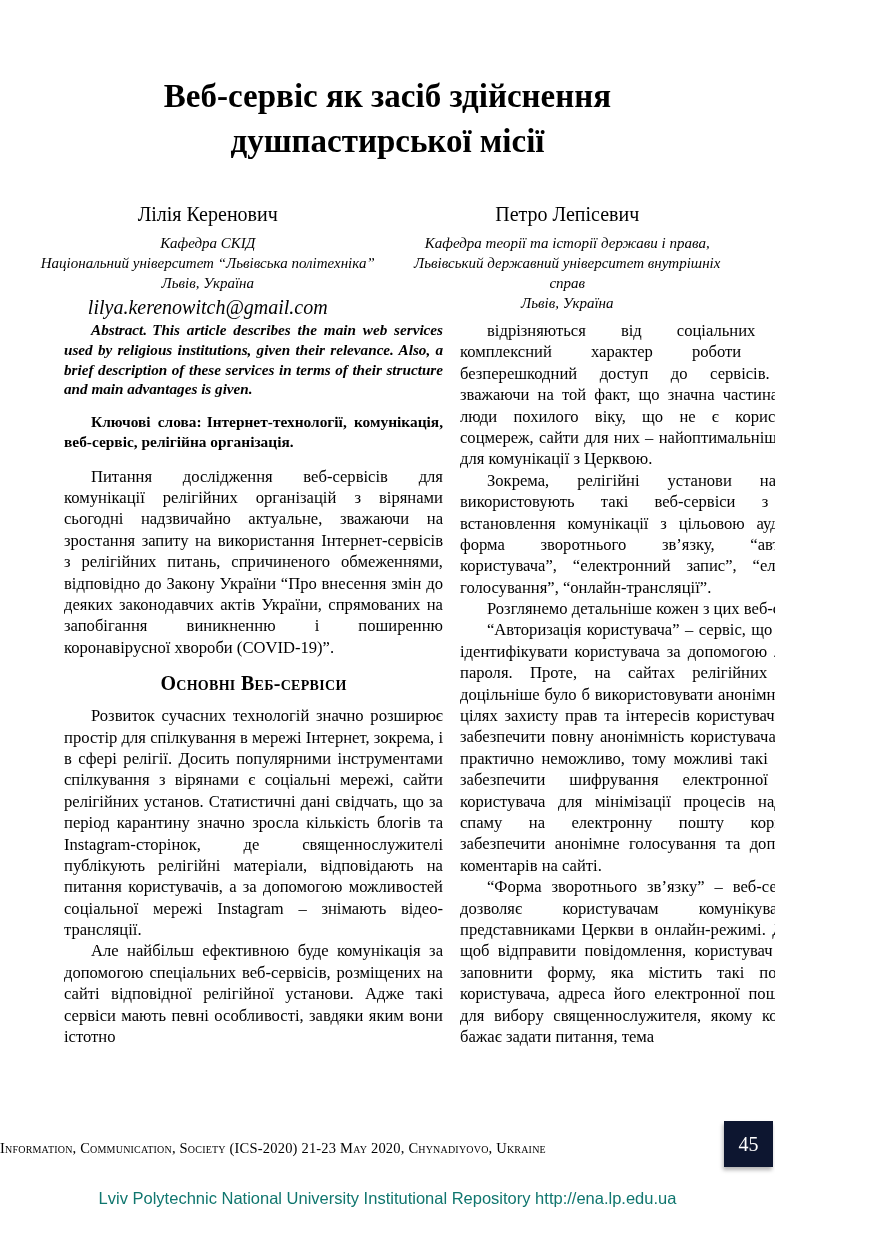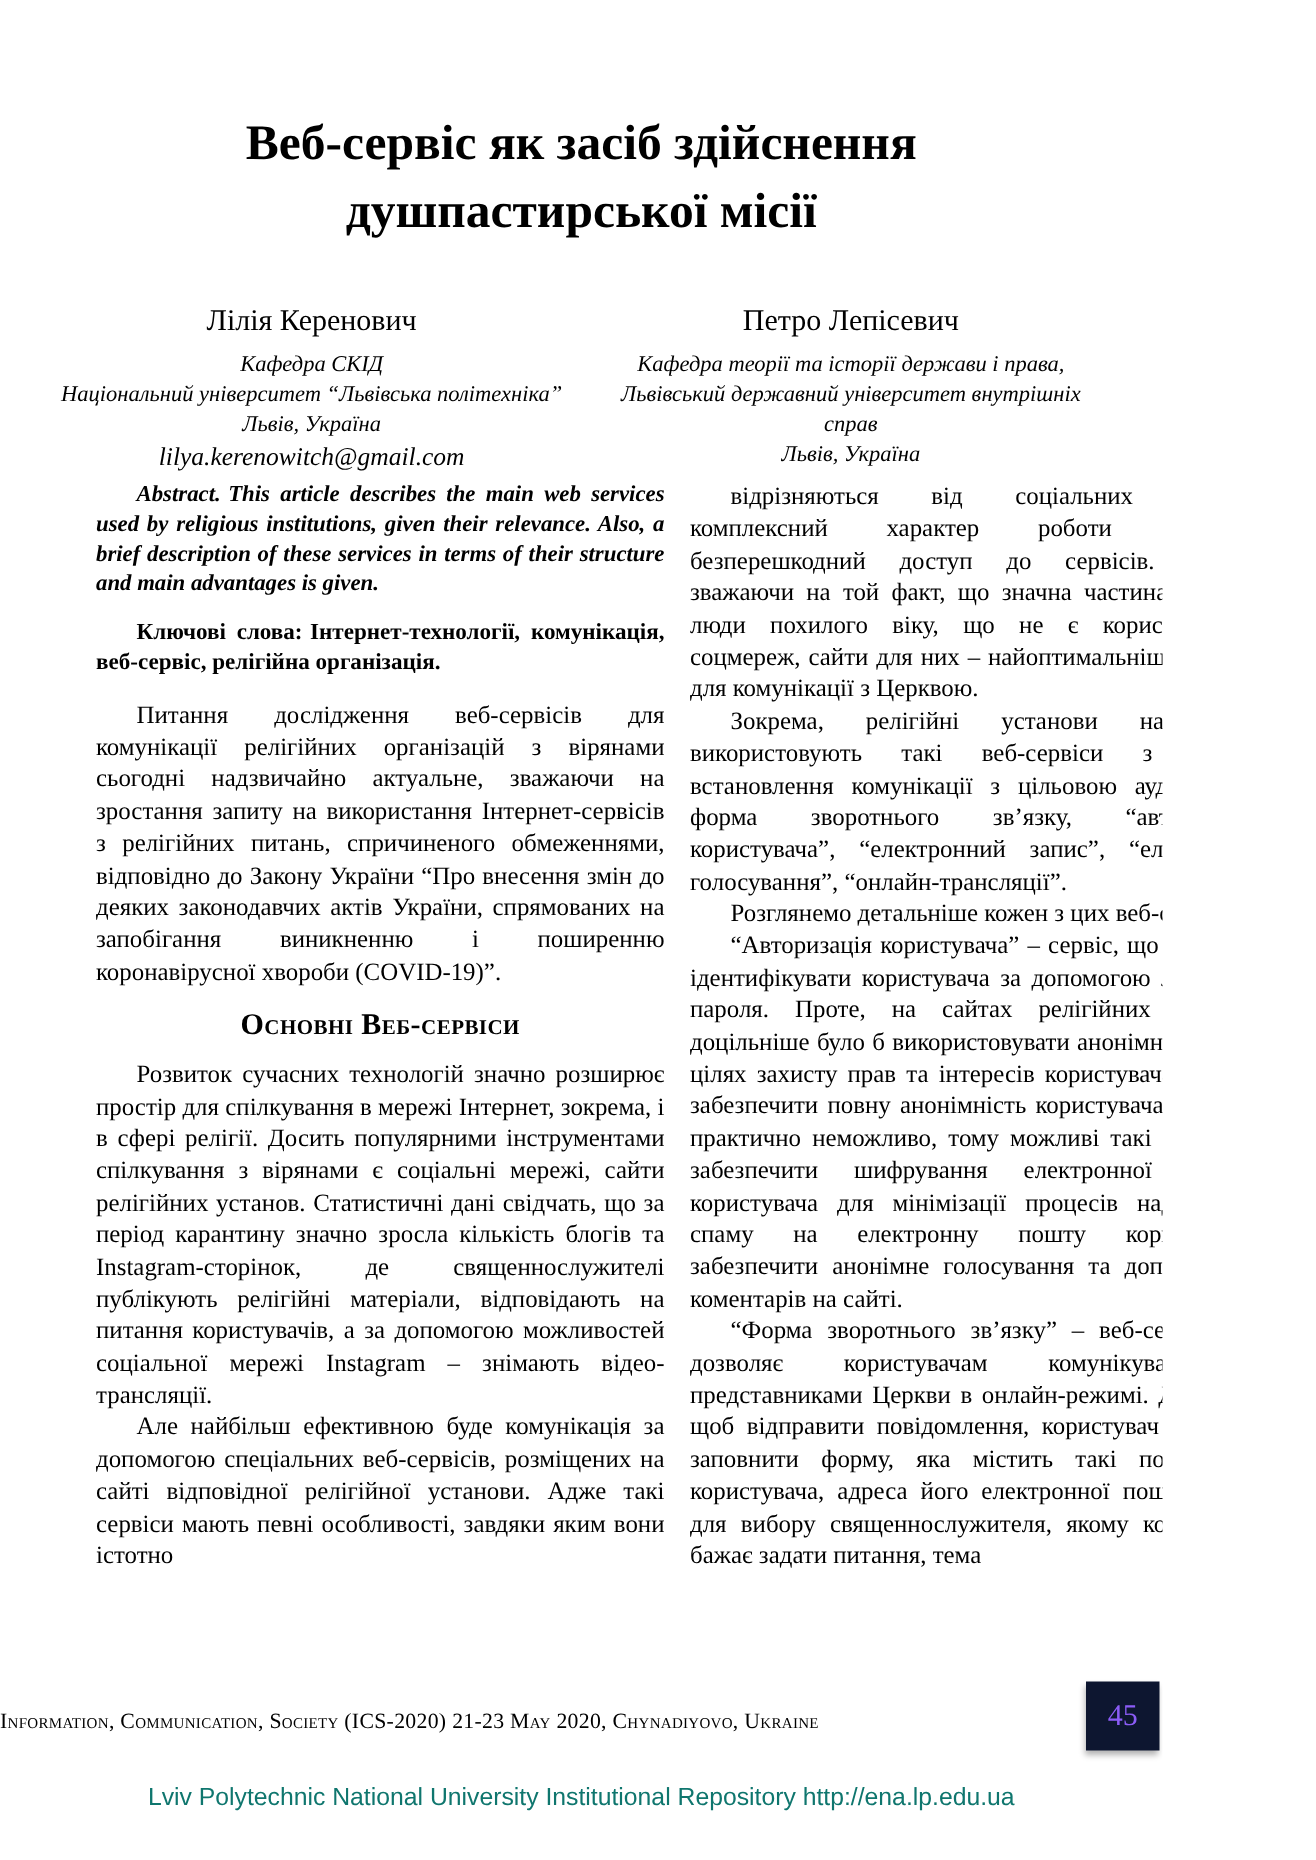--- a/index.html
+++ b/index.html
@@ -16,21 +16,21 @@
     width:620px; text-align:center;
     font-size:33px; font-weight:bold; line-height:1.35;
   }
   .authors-row {
     position:absolute; top:203px; left:28px; right:28px;
     display:flex; justify-content:space-between;
   }
   .author { flex:1; text-align:center; padding:0 8px; }
   .author-name { font-size:20px; margin-bottom:8px; }
   .author-line { font-style:italic; font-size:15px; line-height:1.33; }
-  .author-email { font-style:italic; font-size:17px; line-height:1.33; }
+  .author-email { font-style:italic; font-size:20px; line-height:1.33; }
   .body-cols {
     position:absolute; top:320px; left:64px;
     display:flex; gap:17px; width:776px;
   }
   .col { width:379px; }
   .col.right { width:380px; }
   p.par {
     font-size:16.6px; line-height:1.29;
     text-align:justify; text-indent:27px;
     margin:0; hyphens:none;
@@ -51,21 +51,21 @@
   }
   .no-indent { text-indent:0; }
   .footer-conference {
     position:absolute; top:1140px; left:0; width:100%;
     text-align:left; font-variant:small-caps;
     font-size:14.5px; letter-spacing:0.2px;
   }
   .page-badge {
     position:absolute; top:1121px; right:2px;
     width:49px; height:46px;
-    background:#0d1630; color:#8b5cf6;
+    background:#0d1630; color:#ffffff;
     font-size:20px;
     display:flex; align-items:center; justify-content:center;
     box-sizing:border-box;
     box-shadow:-1px 3px 4px rgba(0,0,0,0.3);
   }
   .repository {
     position:absolute; top:1189px; left:0; width:100%;
     text-align:center;
     font-family:"Liberation Sans", sans-serif;
     font-size:16.5px; color:#0f766e;

